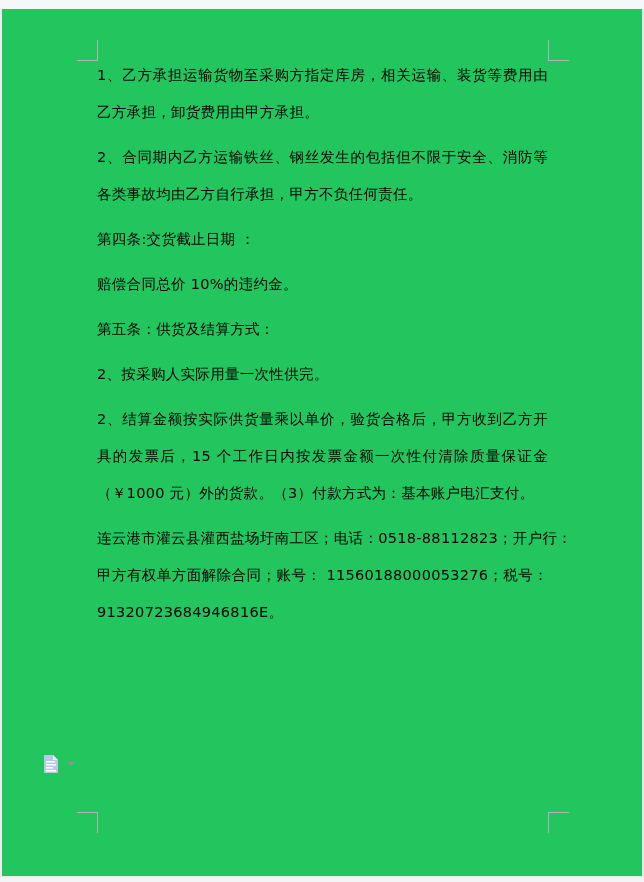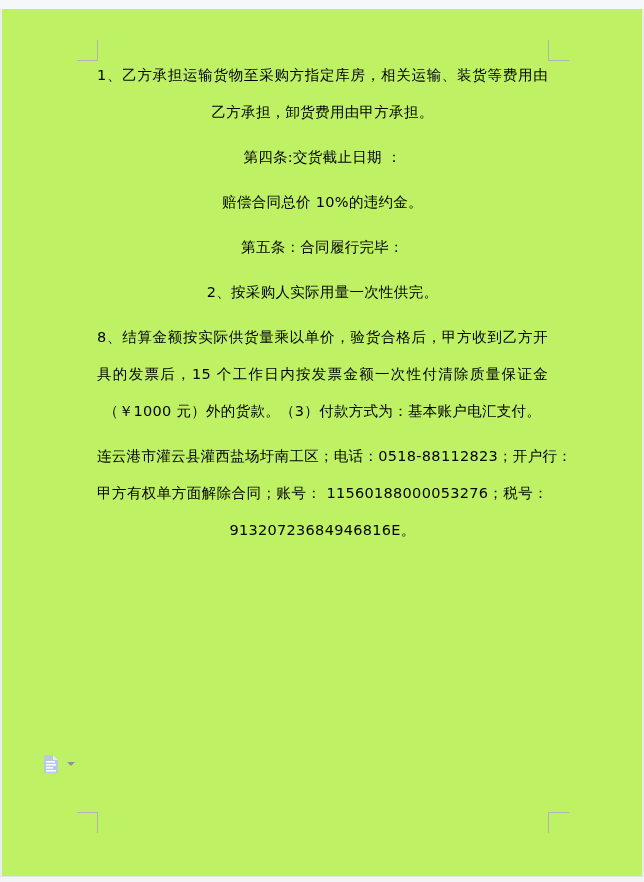--- a/index.html
+++ b/index.html
@@ -10,21 +10,21 @@
     width: 644px;
     height: 882px;
     position: relative;
     background: #ffffff;
     font-family: "DejaVu Sans", sans-serif;
     overflow: hidden;
   }
   .page {
     position: absolute;
     inset: 0;
-    background: #bef264;
+    background: #22c55e;
   }
   .strip {
     position: absolute;
     left: 0;
     width: 644px;
     background: #f3f4f6;
   }
   .strip.top { top: 0; height: 9px; background: #f6f7f9; }
   .strip.bottom { top: 876px; height: 6px; border-top: 1px solid #e3e4e6; }
   .edge {
@@ -48,21 +48,20 @@
     width: 451px;
     color: #000000;
     font-size: 14.5px;
     line-height: 37px;
     letter-spacing: 0.3px;
   }
   .para { margin: 0 0 8px 0; }
   .line {
     white-space: nowrap;
     height: 37px;
-    text-align: center;
   }
   .line.full {
     text-align: justify;
     text-align-last: justify;
     text-justify: inter-character;
   }
   
   .paste-btn {
     position: absolute;
     left: 43px;
@@ -101,33 +100,37 @@
   <div class="mark" style="left:97px;  top:812px; width:1px;  height:21px;"></div>
   <div class="mark" style="left:548px; top:812px; width:21px; height:1px;"></div>
   <div class="mark" style="left:548px; top:812px; width:1px;  height:21px;"></div>
 
   <div class="content">
       <div class="para">
         <div class="line full">1、乙方承担运输货物至采购方指定库房，相关运输、装货等费用由</div>
         <div class="line">乙方承担，卸货费用由甲方承担。</div>
       </div>
       <div class="para">
+        <div class="line full">2、合同期内乙方运输铁丝、钢丝发生的包括但不限于安全、消防等</div>
+        <div class="line">各类事故均由乙方自行承担，甲方不负任何责任。</div>
+      </div>
+      <div class="para">
         <div class="line">第四条:交货截止日期 ：</div>
       </div>
       <div class="para">
         <div class="line">赔偿合同总价 10%的违约金。</div>
       </div>
       <div class="para">
-        <div class="line">第五条：合同履行完毕：</div>
+        <div class="line">第五条：供货及结算方式：</div>
       </div>
       <div class="para">
         <div class="line">2、按采购人实际用量一次性供完。</div>
       </div>
       <div class="para">
-        <div class="line full">8、结算金额按实际供货量乘以单价，验货合格后，甲方收到乙方开</div>
+        <div class="line full">2、结算金额按实际供货量乘以单价，验货合格后，甲方收到乙方开</div>
         <div class="line full">具的发票后，15 个工作日内按发票金额一次性付清除质量保证金</div>
         <div class="line">（￥1000 元）外的货款。（3）付款方式为：基本账户电汇支付。</div>
       </div>
       <div class="para">
         <div class="line full">连云港市灌云县灌西盐场圩南工区；电话：0518-88112823；开户行：</div>
         <div class="line full">甲方有权单方面解除合同；账号： 11560188000053276；税号：</div>
         <div class="line">91320723684946816E。</div>
       </div>
     </div>
 

